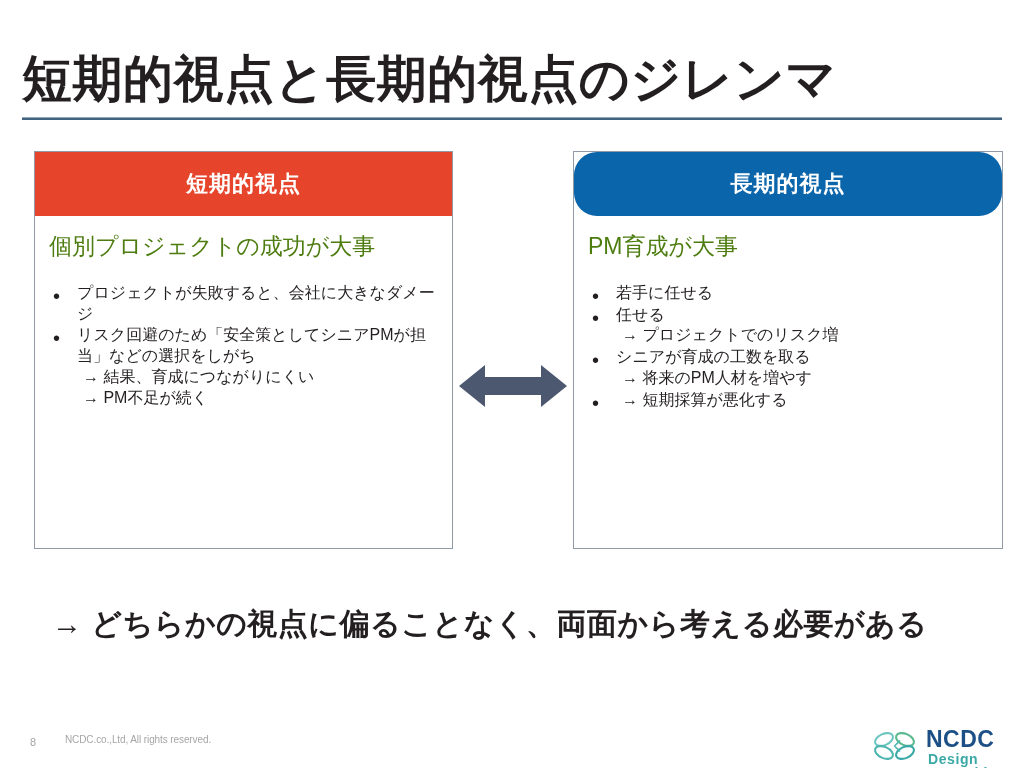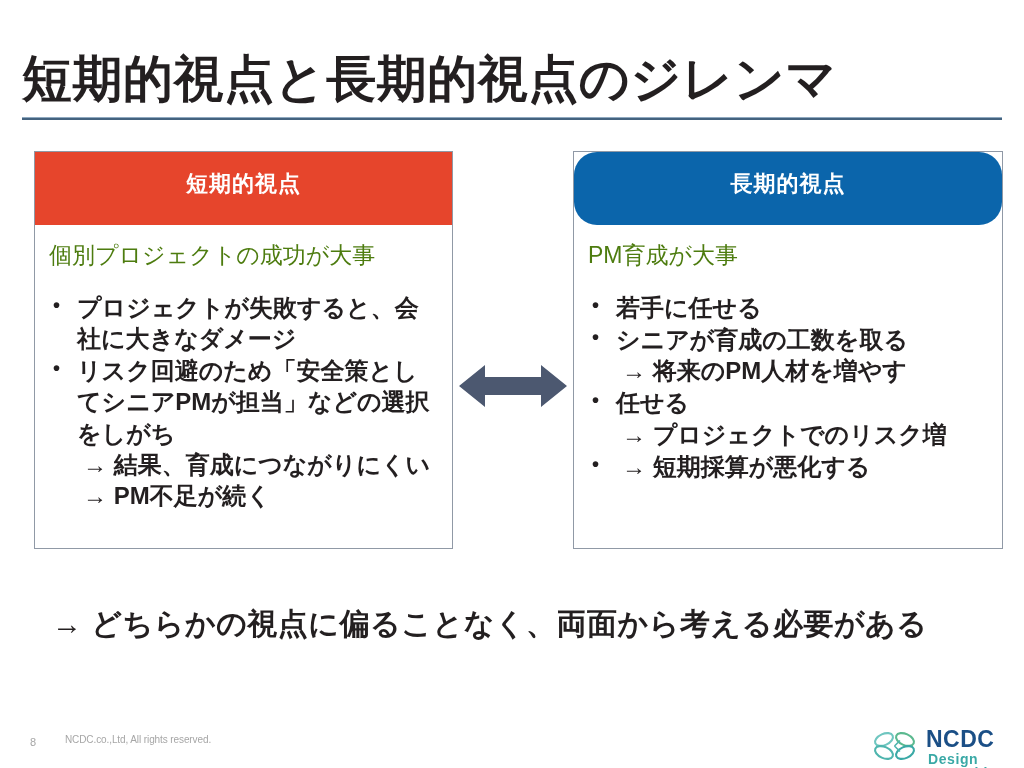--- a/index.html
+++ b/index.html
@@ -43,21 +43,21 @@
   .panel {
     position: absolute;
     background: #ffffff;
     border: 1px solid #9099a6;
     box-sizing: border-box;
   }
   #panel-short { left: 34px;  top: 151px; width: 419px; height: 398px; }
   #panel-long  { left: 573px; top: 151px; width: 430px; height: 398px; }
 
   .panel-header {
-    height: 73px;
+    height: 64px;
     line-height: 64px;
     text-align: center;
     color: #ffffff;
     font-size: 22px;
     font-weight: bold;
     letter-spacing: 1px;
   }
   #panel-short .panel-header { background: #e6452c; }
   #panel-long  .panel-header { background: #0b65ab; border-radius: 23px; }
 
@@ -70,24 +70,23 @@
     line-height: 1.25;
     margin-bottom: 22px;
     color: #4d7c0f;
     white-space: nowrap;
   }
 
   ul.bullets {
     list-style: none;
     margin: 0;
     padding: 0;
-    font-size: 24px;
+    font-size: 16px;
     line-height: 1.30;
     color: #231f20;
-    font-weight: bold;
   }
   ul.bullets > li {
     position: relative;
     padding-left: 28px;
     margin-bottom: 1px;
   }
   ul.bullets > li::before {
     content: "\2022";
     position: absolute;
     left: 4px;
@@ -191,26 +190,26 @@
 
 <div class="panel" id="panel-long">
   <div class="panel-header">長期的視点</div>
   <div class="panel-body">
     <div class="panel-lead">PM育成が大事</div>
     <ul class="bullets">
       <li>
         <span>若手に任せる</span>
       </li>
       <li>
+        <span>任せる</span>
+        <span class="sub-arrow">→ プロジェクトでのリスク増</span>
+      </li>
+      <li>
         <span>シニアが育成の工数を取る</span>
         <span class="sub-arrow">→ 将来のPM人材を増やす</span>
-      </li>
-      <li>
-        <span>任せる</span>
-        <span class="sub-arrow">→ プロジェクトでのリスク増</span>
       </li>
       <li>
         <span class="sub-arrow">→ 短期採算が悪化する</span>
       </li>
     </ul>
   </div>
 </div>
 
 <svg id="dilemma-arrow" viewBox="0 0 108 46">
   <polygon points="0,23 26,2 26,14 82,14 82,2 108,23 82,44 82,32 26,32 26,44" fill="#4c5870"></polygon>

